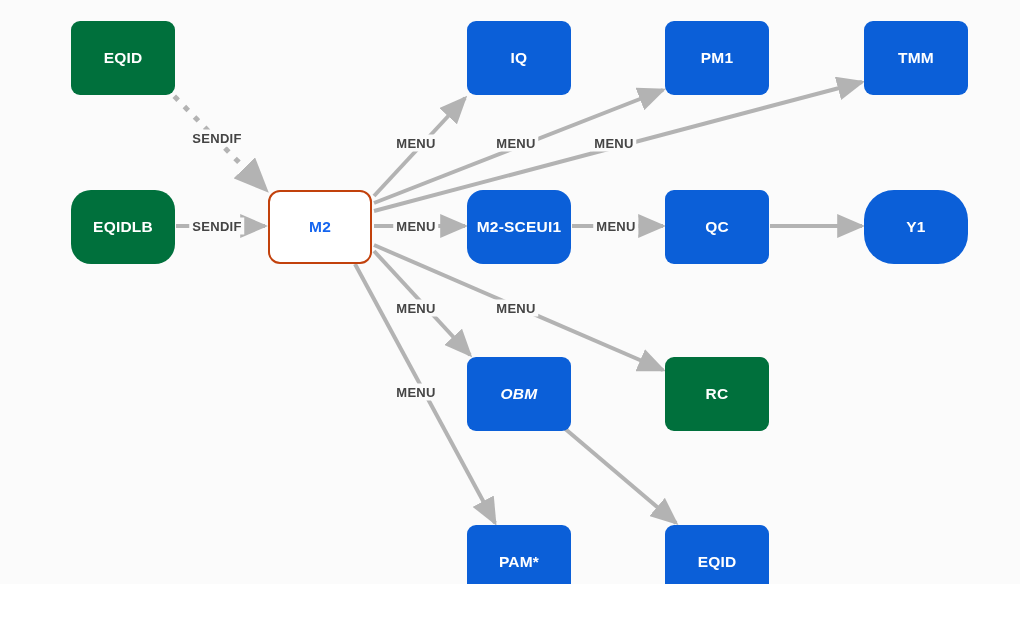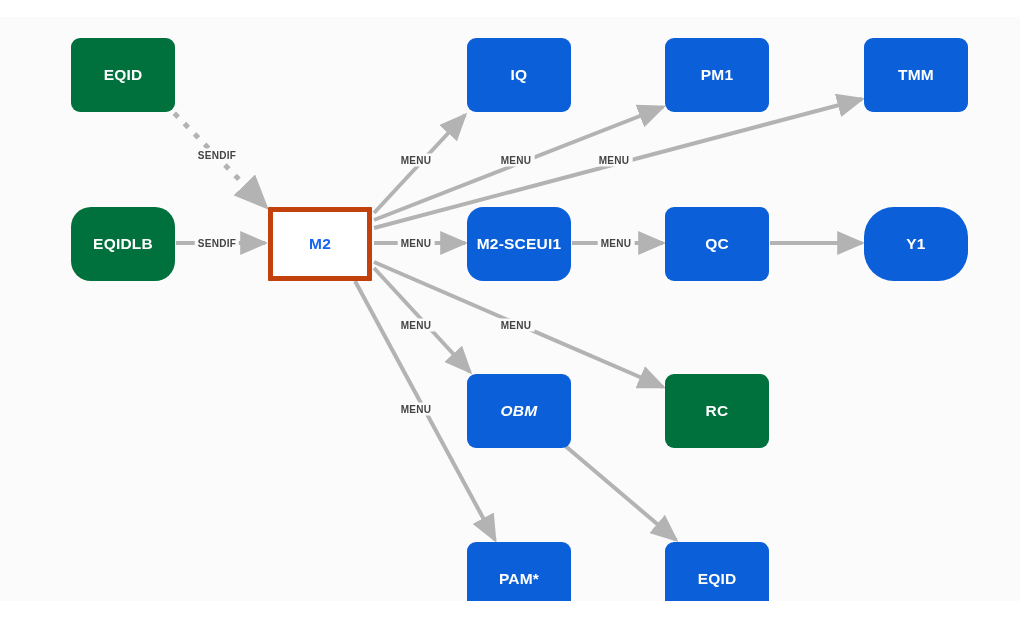--- a/index.html
+++ b/index.html
@@ -10,21 +10,20 @@
   }
   body {
     font-family: "Liberation Sans", sans-serif;
   }
   #canvas {
     position: relative;
     width: 1020px;
     height: 584px;
     background: #fbfbfb;
     overflow: hidden;
-    margin-top: 17px;
   }
   #edge-layer {
     position: absolute;
     left: 0;
     top: 0;
     width: 1020px;
     height: 619px;
     pointer-events: none;
   }
   .node {
@@ -48,30 +47,30 @@
     text-align: center;
   }
   .node-green {
     background: #00703c;
     color: #ffffff;
     border: none;
   }
   .node-outline {
     background: #ffffff;
     color: #1565ef;
-    border: 5px solid #c2410c;
-    border-radius: 1px;
+    border: 2px solid #c2410c;
+    border-radius: 12px;
     text-align: right;
   }
   .edge-label {
     position: absolute;
     transform: translate(-50%, -50%);
     background: #fbfbfb;
     color: #444444;
-    font-size: 10px;
+    font-size: 13px;
     font-weight: bold;
     letter-spacing: 0.3px;
     padding: 1px 3px;
     white-space: nowrap;
     user-select: none;
   }
 </style>
 </head>
 <body>
 

